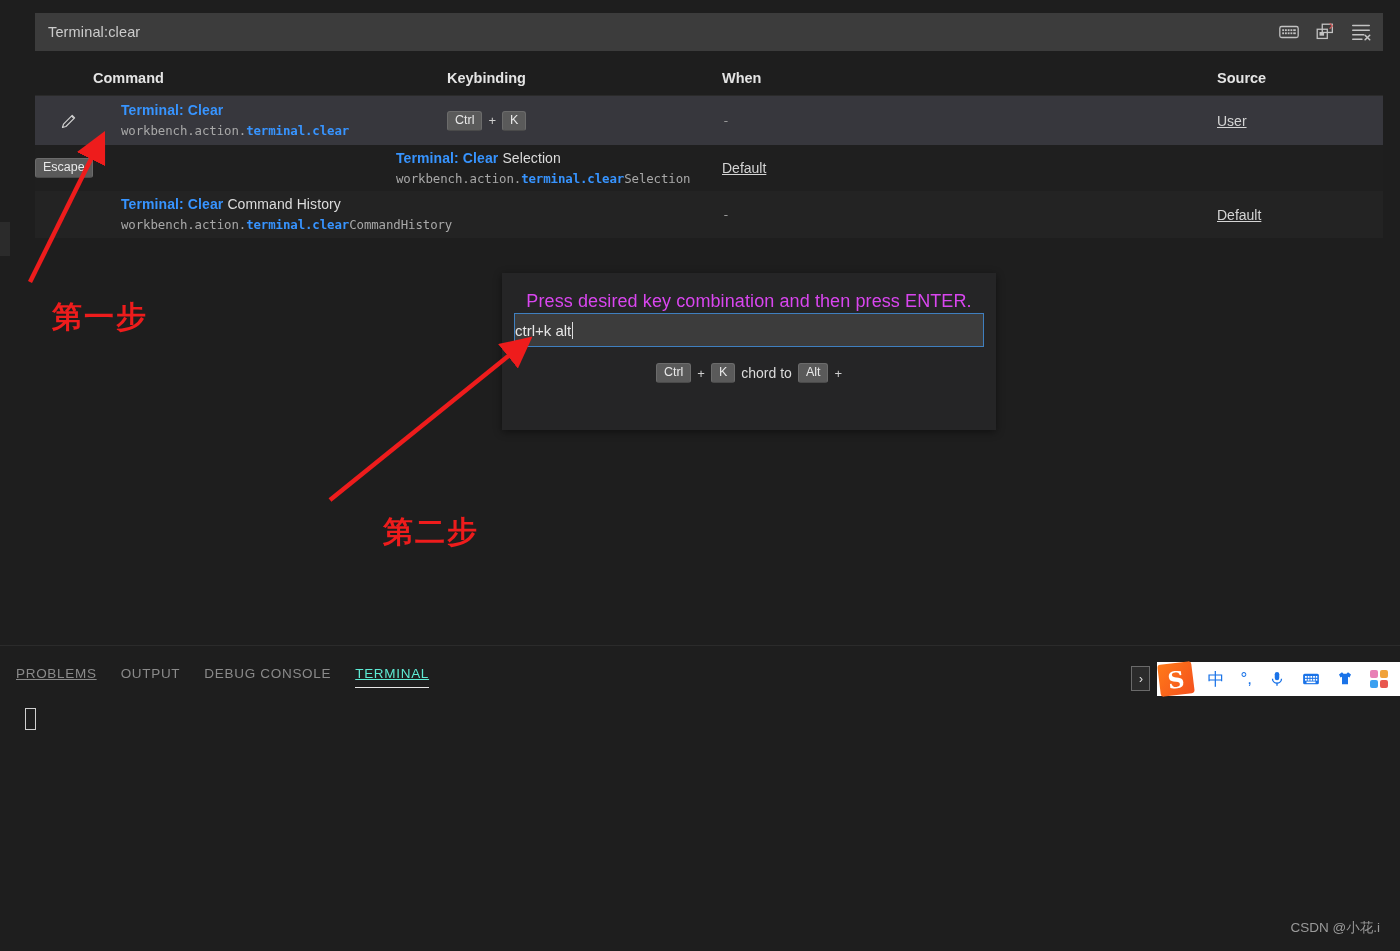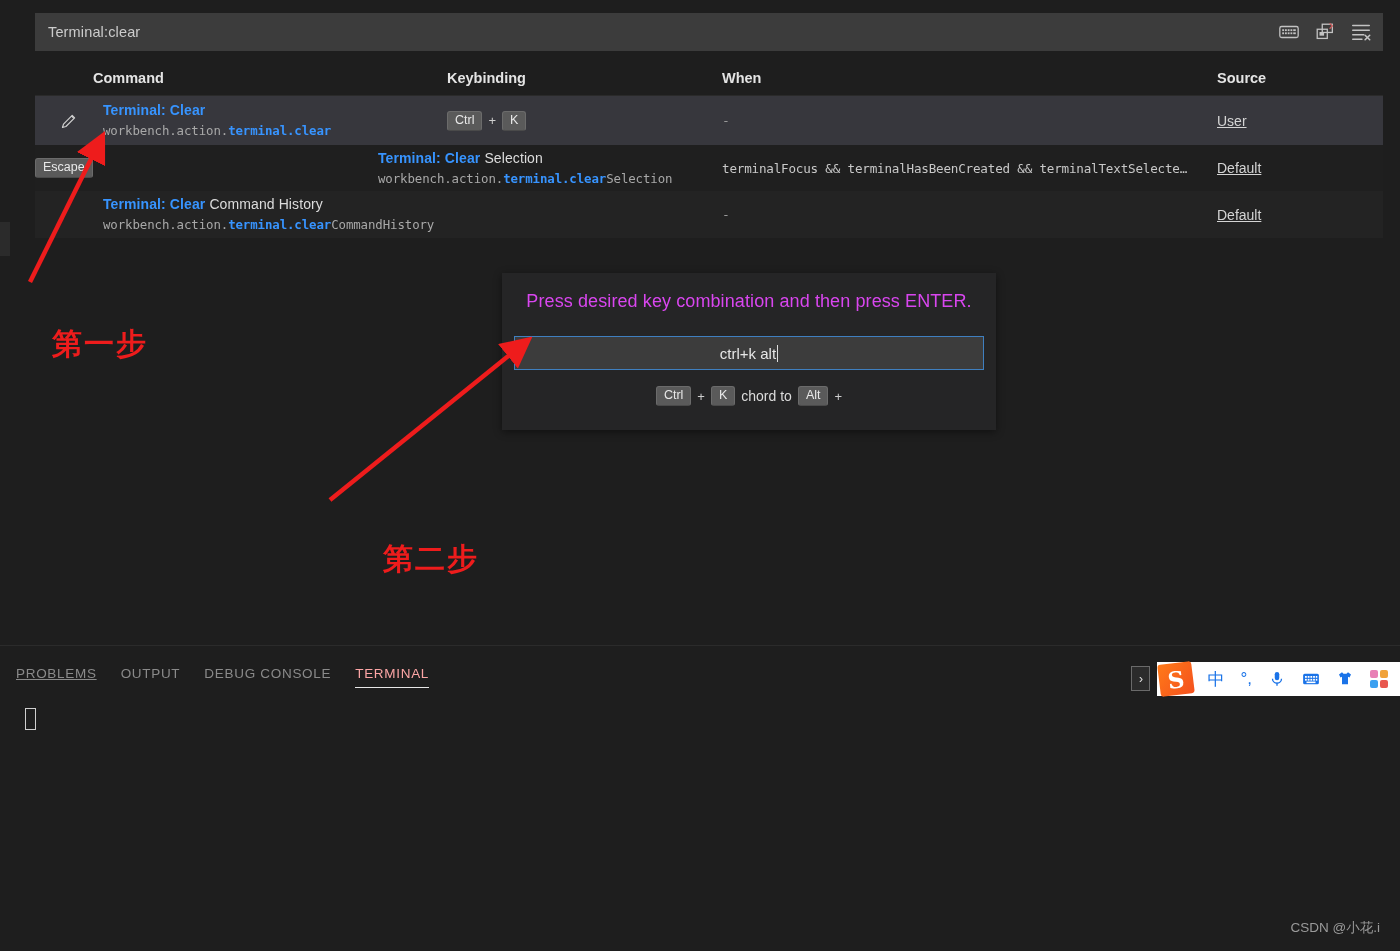--- a/index.html
+++ b/index.html
@@ -40,21 +40,21 @@
   .col-when  { width: 495px; }
   .col-src   { width: 166px; }
 
   .rows { position: absolute; left: 35px; top: 96px; width: 1348px; }
   .row { position: relative; display: flex; align-items: stretch; }
   .row.r1 { height: 49px; background: #37373d; }
   .row.r2 { height: 46px; background: #1f1f1f; }
   .row.r3 { height: 47px; background: #232323; }
 
   .cell { display: flex; flex-direction: column; justify-content: center; }
-  .cell.c-cmd  { width: 412px; padding-left: 68px; }
+  .cell.c-cmd  { width: 412px; padding-left: 86px; }
   .cell.c-key  { width: 275px; justify-content: center; }
   .cell.c-when { width: 495px; justify-content: center; }
   .cell.c-src  { width: 166px; justify-content: center; }
 
   .cmd-title { font-size: 14px; color: #dcdcdc; line-height: 17px; letter-spacing: .1px; }
   .cmd-title b { color: #3794ff; font-weight: bold; }
   .cmd-id {
     font-family: "DejaVu Sans Mono", monospace;
     font-size: 12.4px; color: #a8a8a8; line-height: 17px; margin-top: 3px;
     letter-spacing: -.1px;
@@ -83,48 +83,48 @@
 
   
   .capture {
     position: absolute; left: 502px; top: 273px; width: 494px; height: 157px;
     background: #252526; box-shadow: 0 2px 8px rgba(0,0,0,.45);
   }
   .capture .prompt {
     text-align: center; color: #d946ef; font-size: 18px; padding-top: 18px; letter-spacing: .1px;
   }
   .capture .inputwrap {
-    margin: 24px 12px 0; height: 34px; background: #3c3c3c;
-    border: 1px solid #3f7fbf; display: flex; align-items: center; justify-content: center;
+    margin: 1px 12px 0; height: 34px; background: #3c3c3c;
+    border: 1px solid #3f7fbf; display: flex; align-items: center; 
   }
   .capture .inputval { color: #e6e6e6; font-size: 15px; position: relative; }
   .caret {
     display: inline-block; width: 1px; height: 17px; background: #dcdcdc;
     margin-left: 1px; vertical-align: -3px;
   }
   .capture .chordline {
     margin-top: 16px; display: flex; align-items: center; justify-content: center; gap: 6px;
     color: #dcdcdc; font-size: 14px;
   }
 
   
   .anno { position: absolute; color: #ee1c1c; font-size: 30px; font-weight: bold;
-          font-family: Liberation Sans, sans-serif; letter-spacing: 2px; margin-top: 27px; }
+          font-family: Liberation Sans, sans-serif; letter-spacing: 2px; }
   .anno1 { left: 52px; top: 297px; }
   .anno2 { left: 383px; top: 512px; }
   .arrow-svg { position: absolute; left: 0; top: 0; width: 1400px; height: 951px; pointer-events: none; }
 
   
   .panel { position: absolute; left: 0; top: 645px; width: 1400px; height: 306px; background: #1e1e1e;
            border-top: 1px solid #2b2b2b; }
   .panel-tabs { position: absolute; left: 0; top: 13px; width: 100%; height: 34px; display: flex; align-items: center; }
   .ptab { margin-left: 24px; color: #8a8a8a; font-size: 13.5px; letter-spacing: .7px;
           padding-bottom: 5px; position: relative; }
   .ptab:first-child { margin-left: 16px; text-decoration: underline; }
-  .ptab.active { color: #fca5a5; }
+  .ptab.active { color: #5eead4; text-decoration: underline; }
   .ptab.active::after {
     content: ""; position: absolute; left: 0; right: 0; bottom: -2px; height: 1px; background: #e7e7e7;
   }
   .term-body { position: absolute; left: 0; top: 50px; width: 100%; bottom: 0; }
   .term-cursor {
     position: absolute; left: 25px; top: 12px; width: 11px; height: 22px;
     border: 1.6px solid #cfcfcf; background: transparent;
   }
 
   
@@ -240,23 +240,20 @@
       <div class="row r2">
         <div class="cell c-key">
           <div class="chips">
             <span class="chip">Escape</span>
           </div>
         </div>
         <div class="cell c-cmd">
           <div class="cmd-title"><b>Terminal: Clear</b><span> Selection</span></div>
           <div class="cmd-id"><span>workbench.action.</span><b>terminal.clear</b><span>Selection</span></div>
         </div>
-        <div class="cell c-when">
-          <span class="when-txt">terminalFocus &amp;&amp; terminalHasBeenCreated &amp;&amp; terminalTextSelecte…</span>
-        </div>
         <div class="cell c-src">
           <span class="src-txt">Default</span>
         </div>
       </div>
 
       <div class="row r3">
         <div class="cell c-cmd">
           <div class="cmd-title"><b>Terminal: Clear</b><span> Command History</span></div>
           <div class="cmd-id"><span>workbench.action.</span><b>terminal.clear</b><span>CommandHistory</span></div>
         </div>

